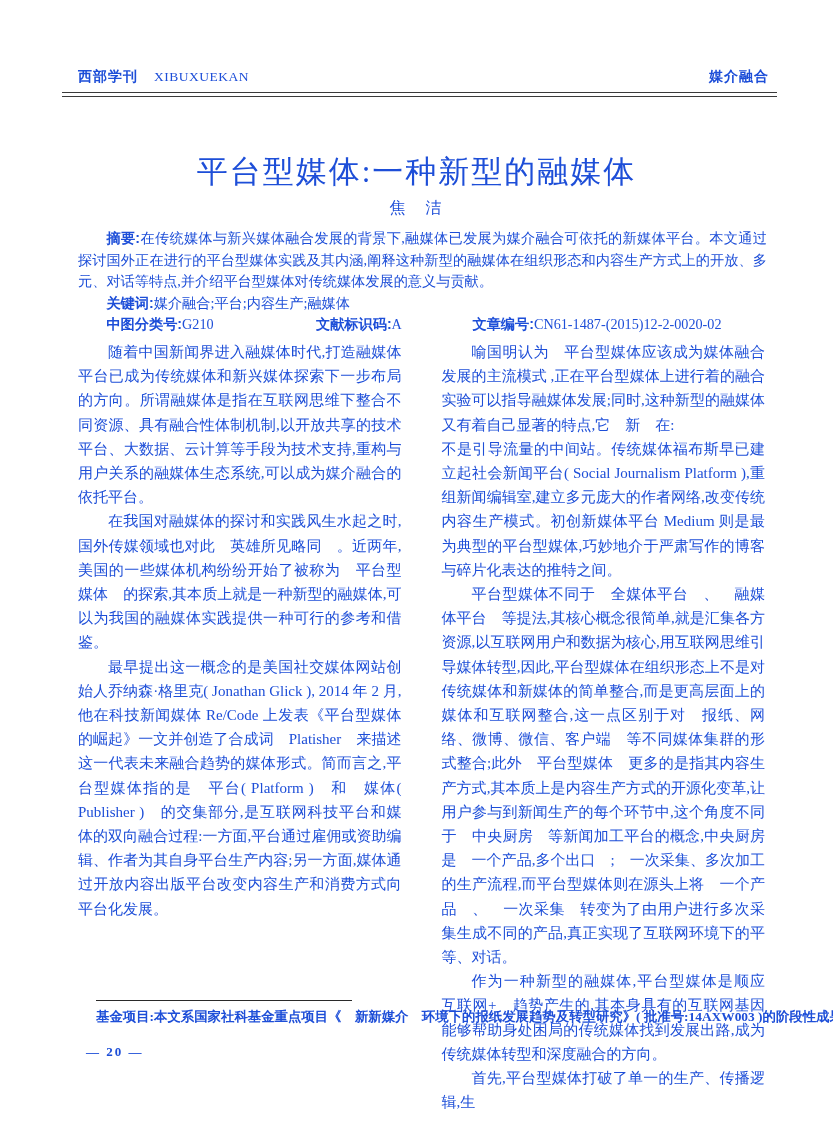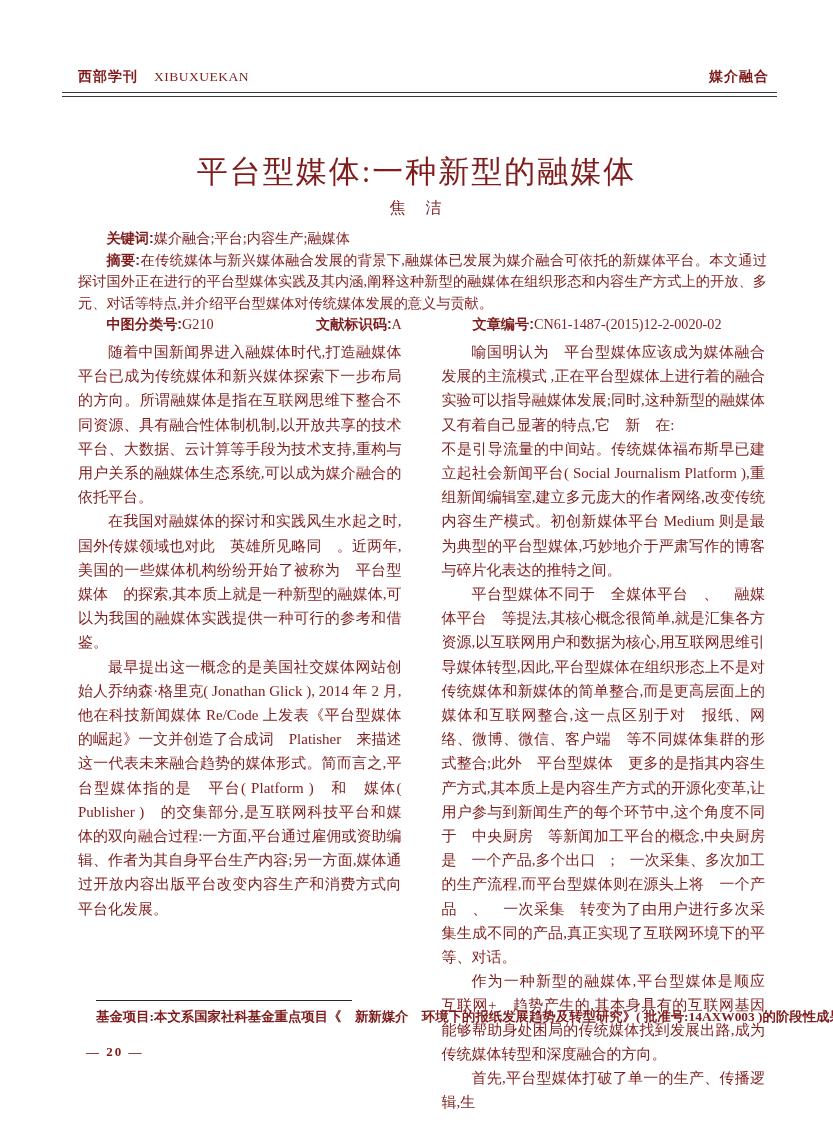--- a/index.html
+++ b/index.html
@@ -1,21 +1,21 @@
 <!DOCTYPE html>
 <html><head>
 <meta charset="utf-8">
 <style>
   html,body { margin:0; padding:0; background:#e8e8e8; }
   .page {
     position:relative;
     width:833px; height:1123px;
     margin:0 auto;
     background:#ffffff;
-    color:#7f1d1d;
+    color:#1d4ed8;
     font-family:"Liberation Serif","DejaVu Serif",serif;
     overflow:hidden;
   }
   
   .running-head {
     position:absolute; top:68px; left:78px; right:64px;
     display:flex; align-items:baseline;
     font-size:14px;
   }
   .journal-cn {
@@ -99,22 +99,22 @@
     <span class="journal-en">XIBUXUEKAN</span>
     <span class="head-spacer"></span>
     <span class="section-label">媒介融合</span>
   </div>
   <div class="rule-double"></div>
 
   <h1 class="article-title">平台型媒体:一种新型的融媒体</h1>
   <div class="article-author">焦　洁</div>
 
   <div class="meta-block">
+    <p class="indent2"><span class="meta-label">摘要:</span><span>在传统媒体与新兴媒体融合发展的背景下,融媒体已发展为媒介融合可依托的新媒体平台。本文通过探讨国外正在进行的平台型媒体实践及其内涵,阐释这种新型的融媒体在组织形态和内容生产方式上的开放、多元、对话等特点,并介绍平台型媒体对传统媒体发展的意义与贡献。</span></p>
     <p class="indent2"><span class="meta-label">关键词:</span><span>媒介融合;平台;内容生产;融媒体</span></p>
-    <p class="indent2"><span class="meta-label">摘要:</span><span>在传统媒体与新兴媒体融合发展的背景下,融媒体已发展为媒介融合可依托的新媒体平台。本文通过探讨国外正在进行的平台型媒体实践及其内涵,阐释这种新型的融媒体在组织形态和内容生产方式上的开放、多元、对话等特点,并介绍平台型媒体对传统媒体发展的意义与贡献。</span></p>
     <p class="class-line">
       <span class="class-seg seg1"><span class="meta-label">中图分类号:</span><span>G210</span></span>
       <span class="class-seg seg2"><span class="meta-label">文献标识码:</span><span>A</span></span>
       <span class="class-seg seg3"><span class="meta-label">文章编号:</span><span>CN61-1487-(2015)12-2-0020-02</span></span>
     </p>
   </div>
 
   <div class="columns">
     <div class="col">
         <p class="para">随着中国新闻界进入融媒体时代,打造融媒体平台已成为传统媒体和新兴媒体探索下一步布局的方向。所谓融媒体是指在互联网思维下整合不同资源、具有融合性体制机制,以开放共享的技术平台、大数据、云计算等手段为技术支持,重构与用户关系的融媒体生态系统,可以成为媒介融合的依托平台。</p>

